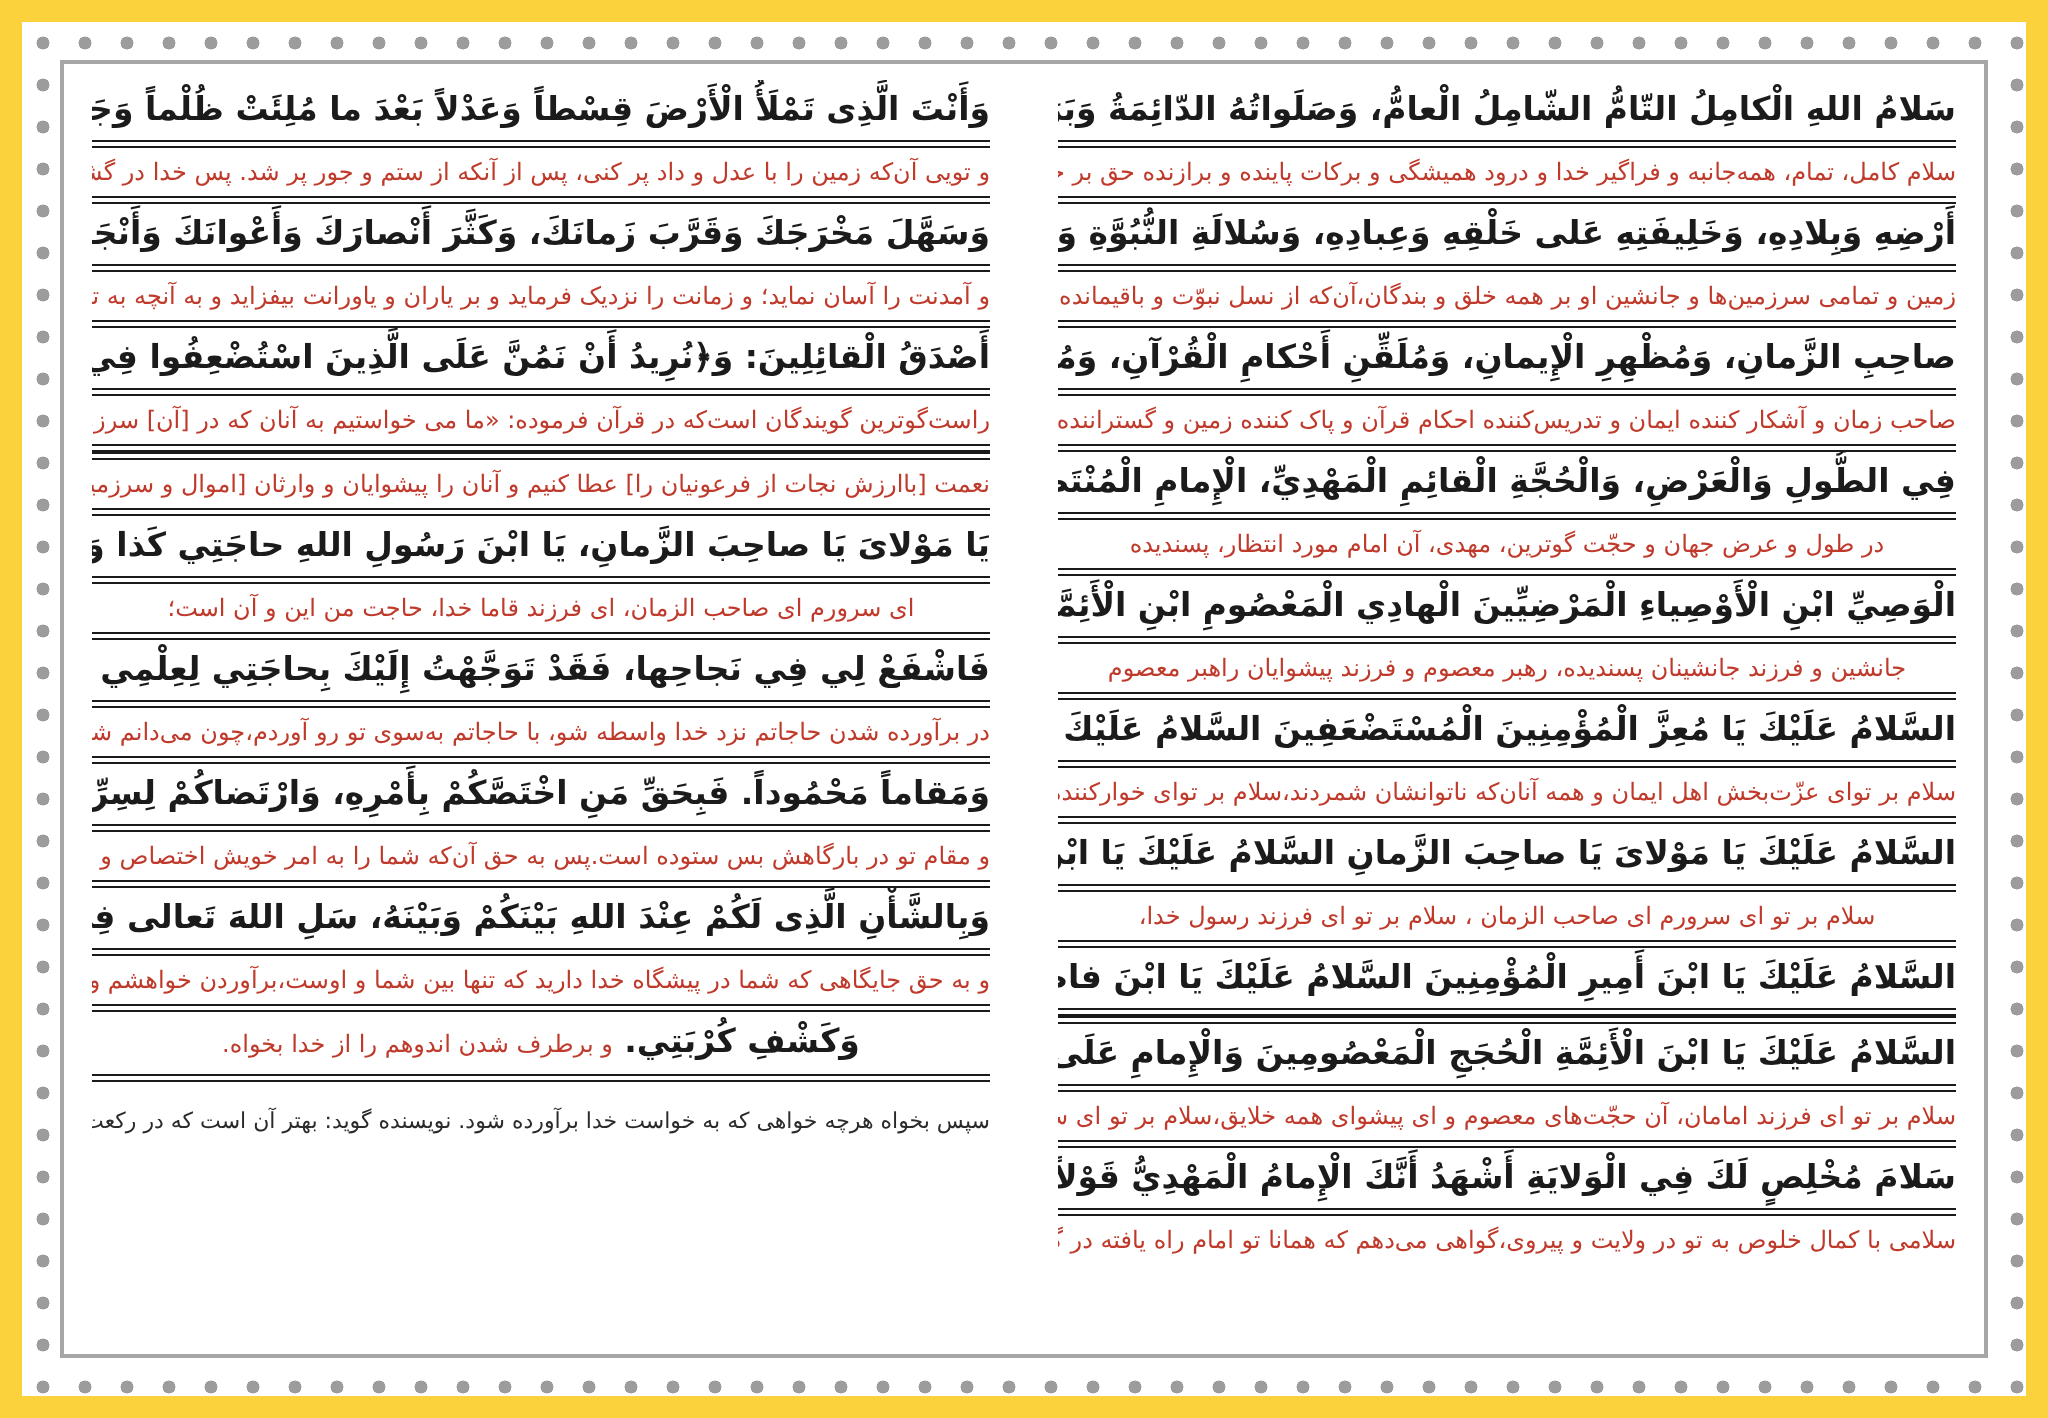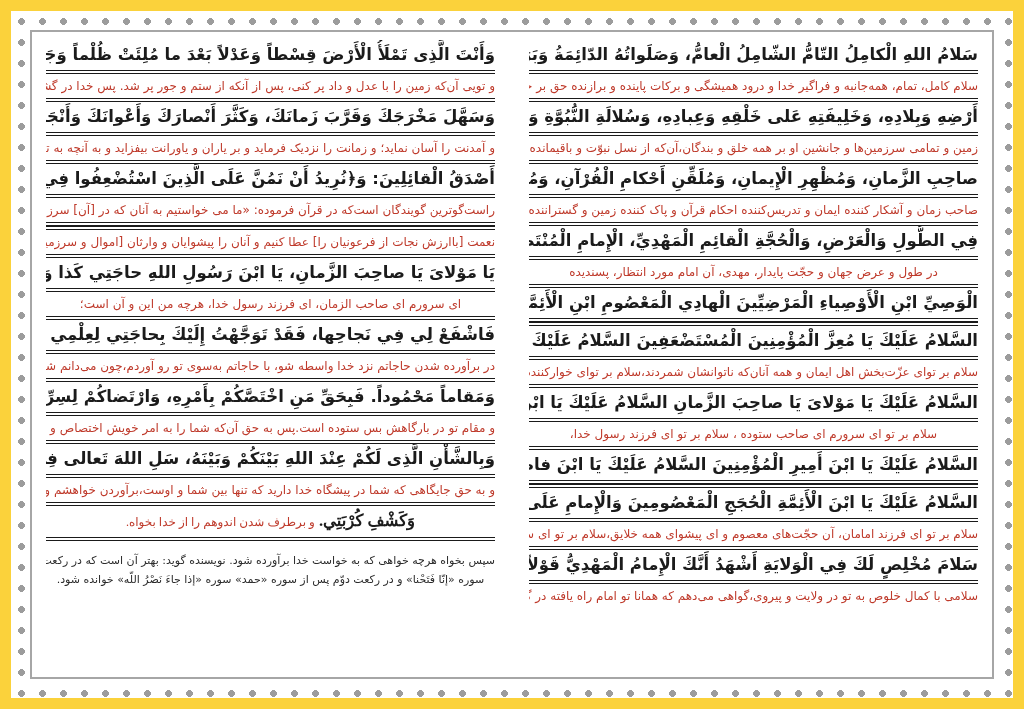--- a/index.html
+++ b/index.html
@@ -9,21 +9,21 @@
   .dotband{width:100%;height:100%;box-sizing:border-box;background-color:#ffffff;
            background-image:radial-gradient(circle 3.3px,#9c9c9c 97%,rgba(255,255,255,0) 100%);
            background-size:21px 21px;padding:19px;}
   .sheet{width:100%;height:100%;box-sizing:border-box;background:#ffffff;
          border:2px solid #a6a6a6;padding:8px 14px 6px 14px;
          display:flex;flex-direction:row;gap:34px;direction:rtl;}
   .col{flex:1;min-width:0;display:flex;flex-direction:column;}
   .line{direction:rtl;text-align:center;white-space:nowrap;overflow:hidden;flex:none;}
   .line.arabic{font-size:16.5px;font-weight:700;line-height:30px;color:#1b1b1b;}
   .line.persian{font-size:12px;font-weight:400;line-height:24px;color:#bf3a2b;}
-  .line.mixed{font-size:16.5px;font-weight:700;line-height:30px;color:#1b1b1b;font-family:Liberation Serif, serif;}
+  .line.mixed{font-size:16.5px;font-weight:700;line-height:30px;color:#1b1b1b;}
   .line.mixed .inline-persian{font-size:12px;font-weight:400;color:#bf3a2b;}
   .rule{flex:none;height:2px;border-top:1px solid #1a1a1a;border-bottom:1px solid #1a1a1a;margin:0;}
   .footer{margin-top:10px;direction:rtl;text-align:center;color:#2b2b2b;
           font-size:11px;line-height:19px;}
   .footer div{white-space:nowrap;overflow:hidden;}
 </style>
 </head>
 <body>
 
 <div class="frame">
@@ -37,32 +37,33 @@
           <div class="line arabic">أَرْضِهِ وَبِلادِهِ، وَخَلِيفَتِهِ عَلى خَلْقِهِ وَعِبادِهِ، وَسُلالَةِ النُّبُوَّةِ وَبَقِيَّةِ الْعِتْرَةِ وَالصَّفْوَةِ،</div>
           <div class="rule"></div>
           <div class="line persian">زمین و تمامی سرزمین‌ها و جانشین او بر همه خلق و بندگان،آن‌كه از نسل نبوّت و باقیمانده عترت و از برگزیدگان است،</div>
           <div class="rule"></div>
           <div class="line arabic">صاحِبِ الزَّمانِ، وَمُظْهِرِ الْإِيمانِ، وَمُلَقِّنِ أَحْكامِ الْقُرْآنِ، وَمُطَهِّرِ الْأَرْضِ، وَناشِرِ الْعَدْلِ</div>
           <div class="rule"></div>
           <div class="line persian">صاحب زمان و آشكار كننده ایمان و تدریس‌كننده احكام قرآن و پاک كننده زمین و گستراننده عدالت</div>
           <div class="rule"></div>
           <div class="line arabic">فِي الطُّولِ وَالْعَرْضِ، وَالْحُجَّةِ الْقائِمِ الْمَهْدِيِّ، الْإِمامِ الْمُنْتَظَرِ الْمَرْضِيِّ وَابْنِ الْأَئِمَّةِ الطَّاهِرِينَ،</div>
           <div class="rule"></div>
-          <div class="line persian">در طول و عرض جهان و حجّت پایدار، مهدی، آن امام مورد انتظار، پسندیده</div>
+          <div class="line persian">در طول و عرض جهان و حجّت گوترین، مهدی، آن امام مورد انتظار، پسندیده</div>
           <div class="rule"></div>
           <div class="line arabic">الْوَصِيِّ ابْنِ الْأَوْصِياءِ الْمَرْضِيِّينَ الْهادِي الْمَعْصُومِ ابْنِ الْأَئِمَّةِ الْهُداةِ الْمَعْصُومِينَ</div>
           <div class="rule"></div>
+          <div class="line persian">جانشین و فرزند جانشینان پسندیده، رهبر معصوم و فرزند پیشوایان راهبر معصوم</div>
           <div class="rule"></div>
           <div class="line arabic">السَّلامُ عَلَيْكَ يَا مُعِزَّ الْمُؤْمِنِينَ الْمُسْتَضْعَفِينَ السَّلامُ عَلَيْكَ يَا مُذِلَّ الْكافِرِينَ الْمُتَكَبِّرِينَ الظَّالِمِينَ</div>
           <div class="rule"></div>
           <div class="line persian">سلام بر توای عزّت‌بخش اهل ایمان و همه آنان‌كه ناتوانشان شمردند،سلام بر توای خواركننده كافران گردنكش و ستمكار</div>
           <div class="rule"></div>
           <div class="line arabic">السَّلامُ عَلَيْكَ يَا مَوْلاىَ يَا صاحِبَ الزَّمانِ السَّلامُ عَلَيْكَ يَا ابْنَ رَسُولِ اللهِ</div>
           <div class="rule"></div>
-          <div class="line persian">سلام بر تو ای سرورم ای صاحب ستوده ، سلام بر تو ای فرزند رسول خدا،</div>
+          <div class="line persian">سلام بر تو ای سرورم ای صاحب الزمان ، سلام بر تو ای فرزند رسول خدا،</div>
           <div class="rule"></div>
           <div class="line arabic">السَّلامُ عَلَيْكَ يَا ابْنَ أَمِيرِ الْمُؤْمِنِينَ السَّلامُ عَلَيْكَ يَا ابْنَ فاطِمَةَ الزَّهْراءِ سَيِّدَةِ نِساءِ الْعالَمِينَ</div>
           <div class="rule"></div>
           <div class="rule"></div>
           <div class="line arabic">السَّلامُ عَلَيْكَ يَا ابْنَ الْأَئِمَّةِ الْحُجَجِ الْمَعْصُومِينَ وَالْإِمامِ عَلَى الْخَلْقِ أَجْمَعِينَ السَّلامُ عَلَيْكَ يَا مَوْلاىَ</div>
           <div class="rule"></div>
           <div class="line persian">سلام بر تو ای فرزند امامان، آن حجّت‌های معصوم و ای پیشوای همه خلایق،سلام بر تو ای سرورم،</div>
           <div class="rule"></div>
           <div class="line arabic">سَلامَ مُخْلِصٍ لَكَ فِي الْوَلايَةِ أَشْهَدُ أَنَّكَ الْإِمامُ الْمَهْدِيُّ قَوْلاً وَفِعْلاً</div>
           <div class="rule"></div>
@@ -79,36 +80,35 @@
           <div class="rule"></div>
           <div class="line arabic">أَصْدَقُ الْقائِلِينَ: وَ﴿نُرِيدُ أَنْ نَمُنَّ عَلَى الَّذِينَ اسْتُضْعِفُوا فِي الْأَرْضِ</div>
           <div class="rule"></div>
           <div class="line persian">راست‌گوترین گویندگان است‌كه در قرآن فرموده: «ما می خواستیم به آنان كه در [آن] سرزمین به زبونی و درماندگی سوقشان دادند</div>
           <div class="rule"></div>
           <div class="rule"></div>
           <div class="line persian">نعمت [باارزش نجات از فرعونیان را] عطا كنیم و آنان را پیشوایان و وارثان [اموال و سرزمین های ستمگران] گردانیم»</div>
           <div class="rule"></div>
           <div class="line arabic">يَا مَوْلاىَ يَا صاحِبَ الزَّمانِ، يَا ابْنَ رَسُولِ اللهِ حاجَتِي كَذا وَكَذا ﴿وبجای كذا وكذا حاجات خود را بیان كند﴾</div>
           <div class="rule"></div>
-          <div class="line persian">ای سرورم ای صاحب الزمان، ای فرزند رسول خدا، هرچه من این و آن است؛</div>
+          <div class="line persian">ای سرورم ای صاحب الزمان، ای فرزند قاما خدا، حاجت من این و آن است؛</div>
           <div class="rule"></div>
           <div class="line arabic">فَاشْفَعْ لِي فِي نَجاحِها، فَقَدْ تَوَجَّهْتُ إِلَيْكَ بِحاجَتِي لِعِلْمِي أَنَّ لَكَ عِنْدَ اللهِ شَفاعَةً مَقْبُولَةً</div>
           <div class="rule"></div>
           <div class="line persian">در برآورده شدن حاجاتم نزد خدا واسطه شو، با حاجاتم به‌سوی تو رو آوردم،چون می‌دانم شفاعت تو نزد خدا پذیرفته میشود</div>
           <div class="rule"></div>
           <div class="line arabic">وَمَقاماً مَحْمُوداً. فَبِحَقِّ مَنِ اخْتَصَّكُمْ بِأَمْرِهِ، وَارْتَضاكُمْ لِسِرِّهِ</div>
           <div class="rule"></div>
           <div class="line persian">و مقام تو در بارگاهش بس ستوده است.پس به حق آن‌كه شما را به امر خویش اختصاص و برای بیان اسرارش برگزید،</div>
           <div class="rule"></div>
           <div class="line arabic">وَبِالشَّأْنِ الَّذِى لَكُمْ عِنْدَ اللهِ بَيْنَكُمْ وَبَيْنَهُ، سَلِ اللهَ تَعالى فِي نُجْحِ طَلِبَتِي وَإِجابَةِ دَعْوَتِي</div>
           <div class="rule"></div>
           <div class="line persian">و به حق جایگاهی كه شما در پیشگاه خدا دارید كه تنها بین شما و اوست،برآوردن خواهشم و اجابت دعایم</div>
           <div class="rule"></div>
           <div class="line mixed"><span class="inline-arabic">وَكَشْفِ كُرْبَتِي. </span><span class="inline-persian">و برطرف شدن اندوهم را از خدا بخواه.</span></div>
           <div class="rule"></div>
           <div class="footer">
             <div>سپس بخواه هرچه خواهی كه به خواست خدا برآورده شود. نویسنده گوید: بهتر آن است كه در ركعت اول این نماز،پس از سوره «حمد»</div>
-            <div>سوره «إنّا فَتَحْنا» و در ركعت دوّم پس از سوره «حمد» سوره «إذا جاءَ نَصْرُ اللّه» خوانده شود.</div>
           </div>
         </div>
     </div>
   </div>
 </div>
 
 </body></html>

